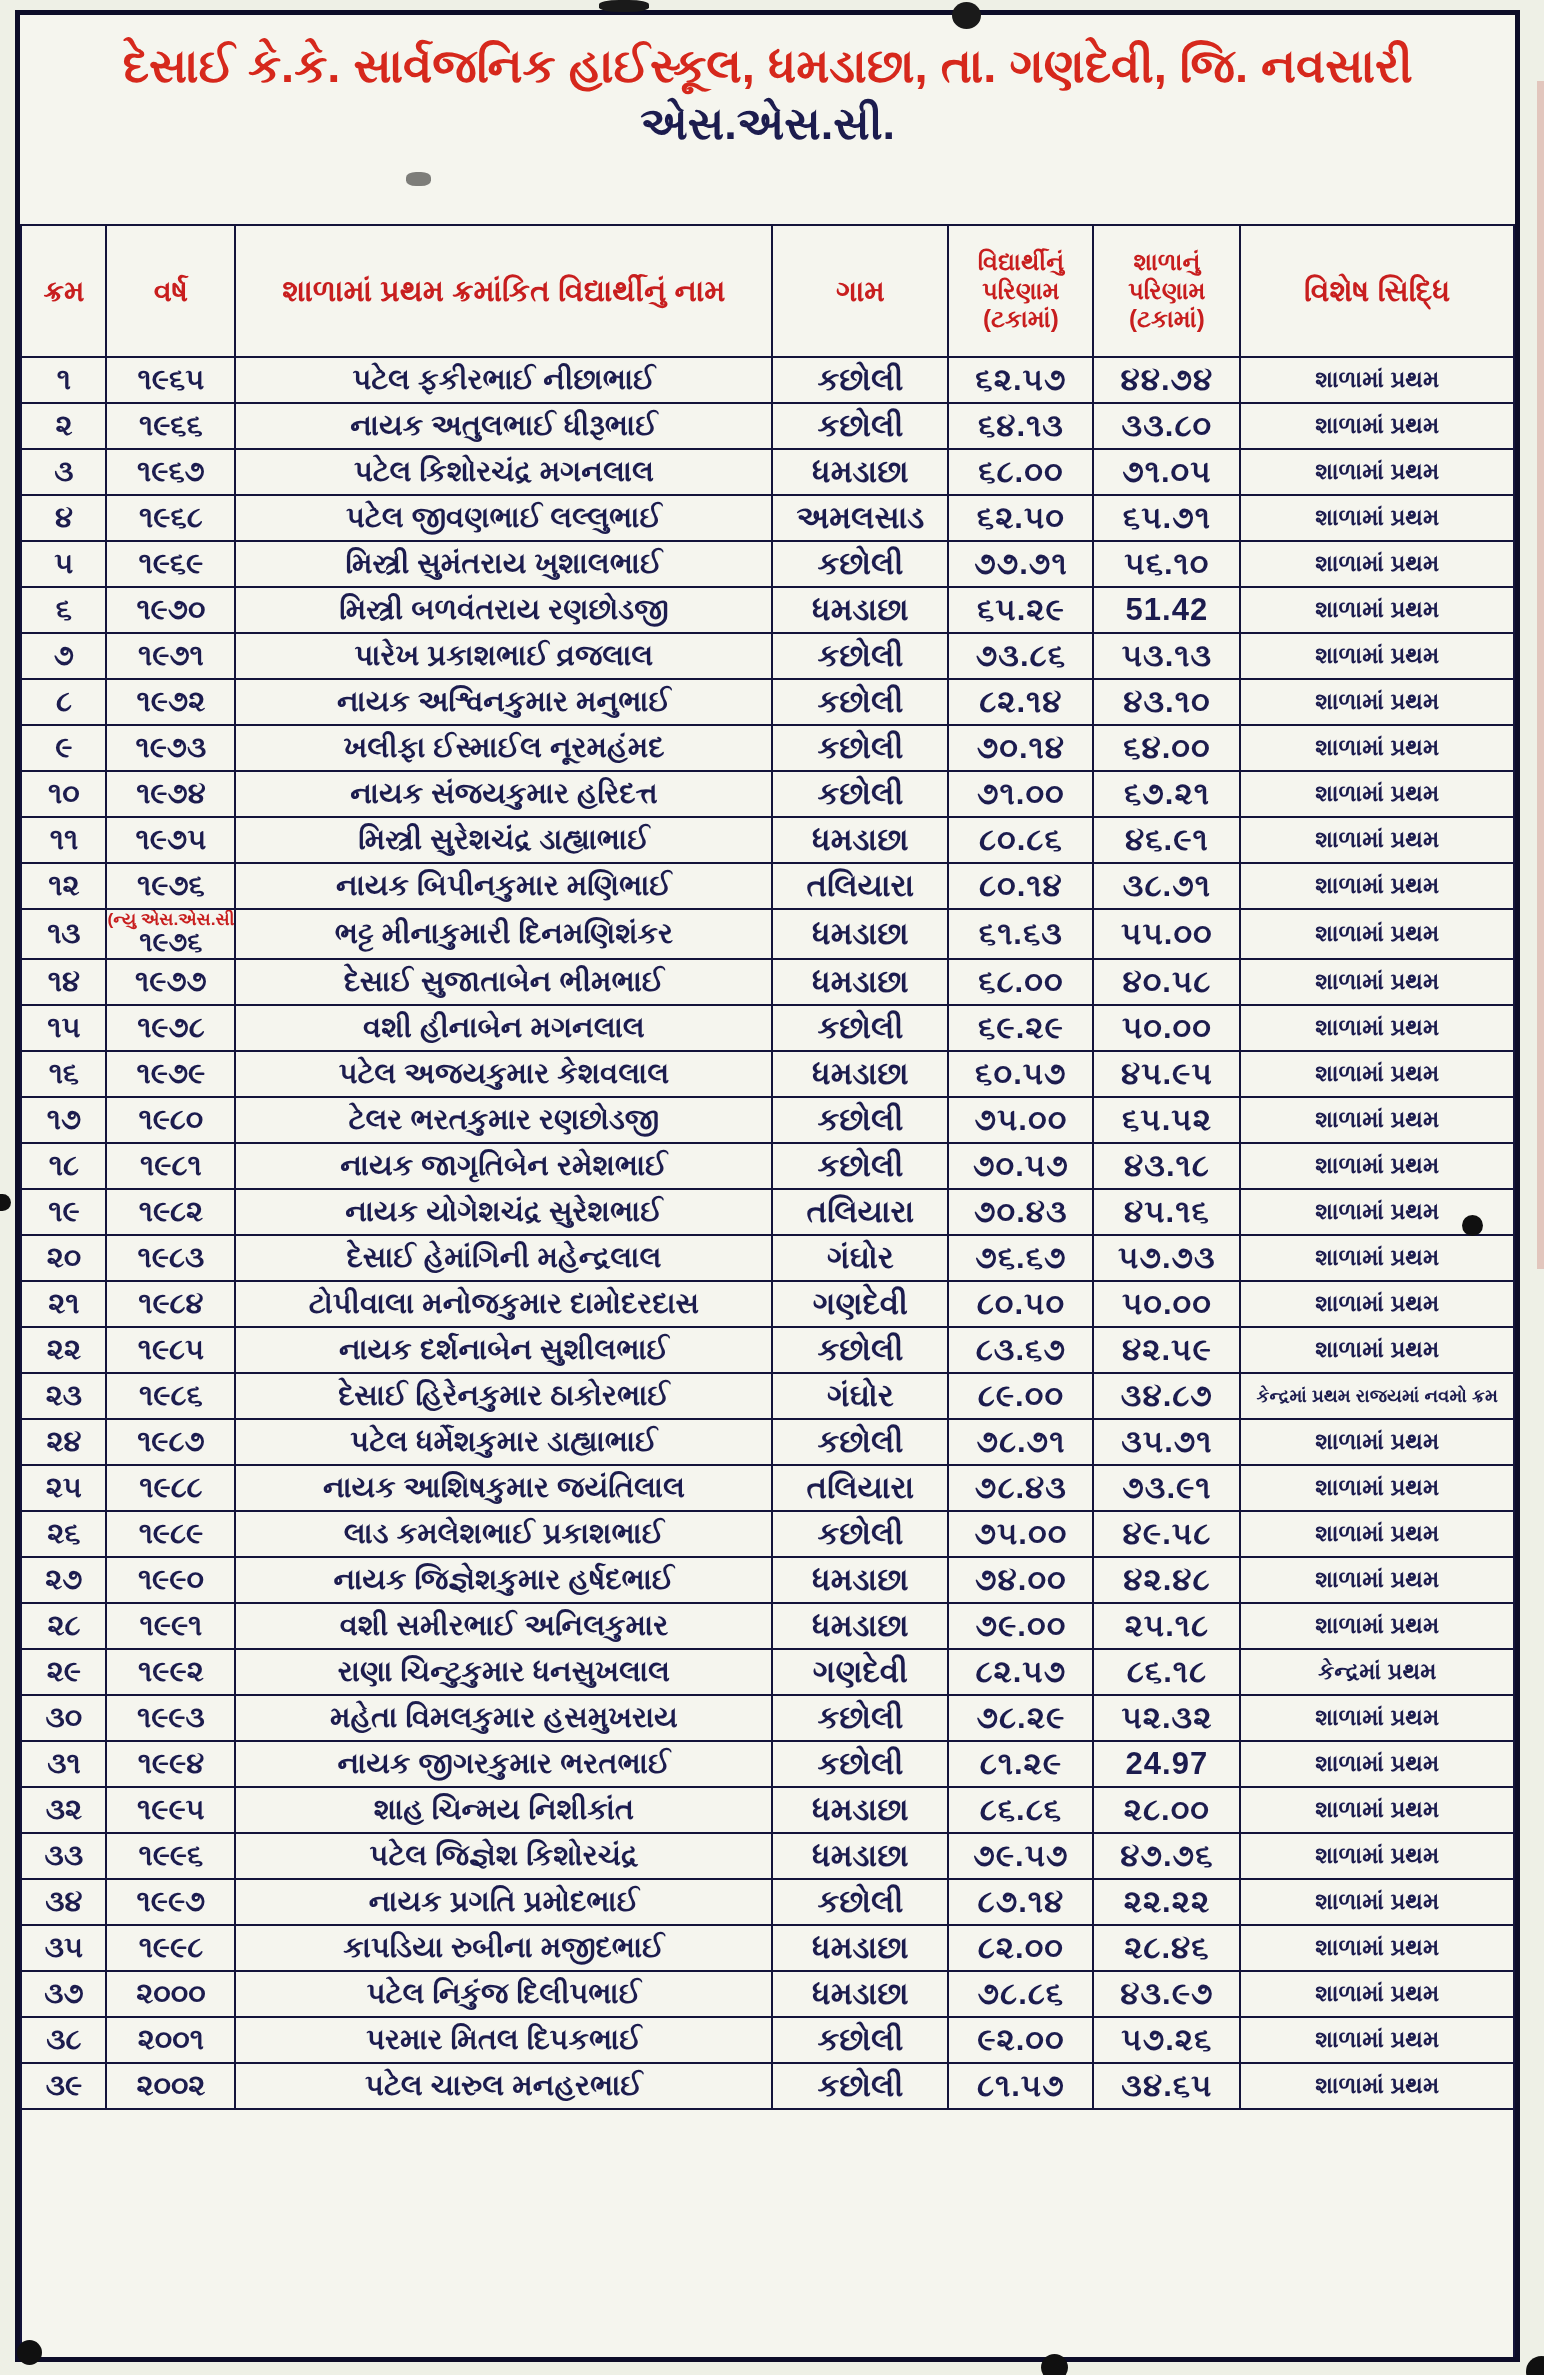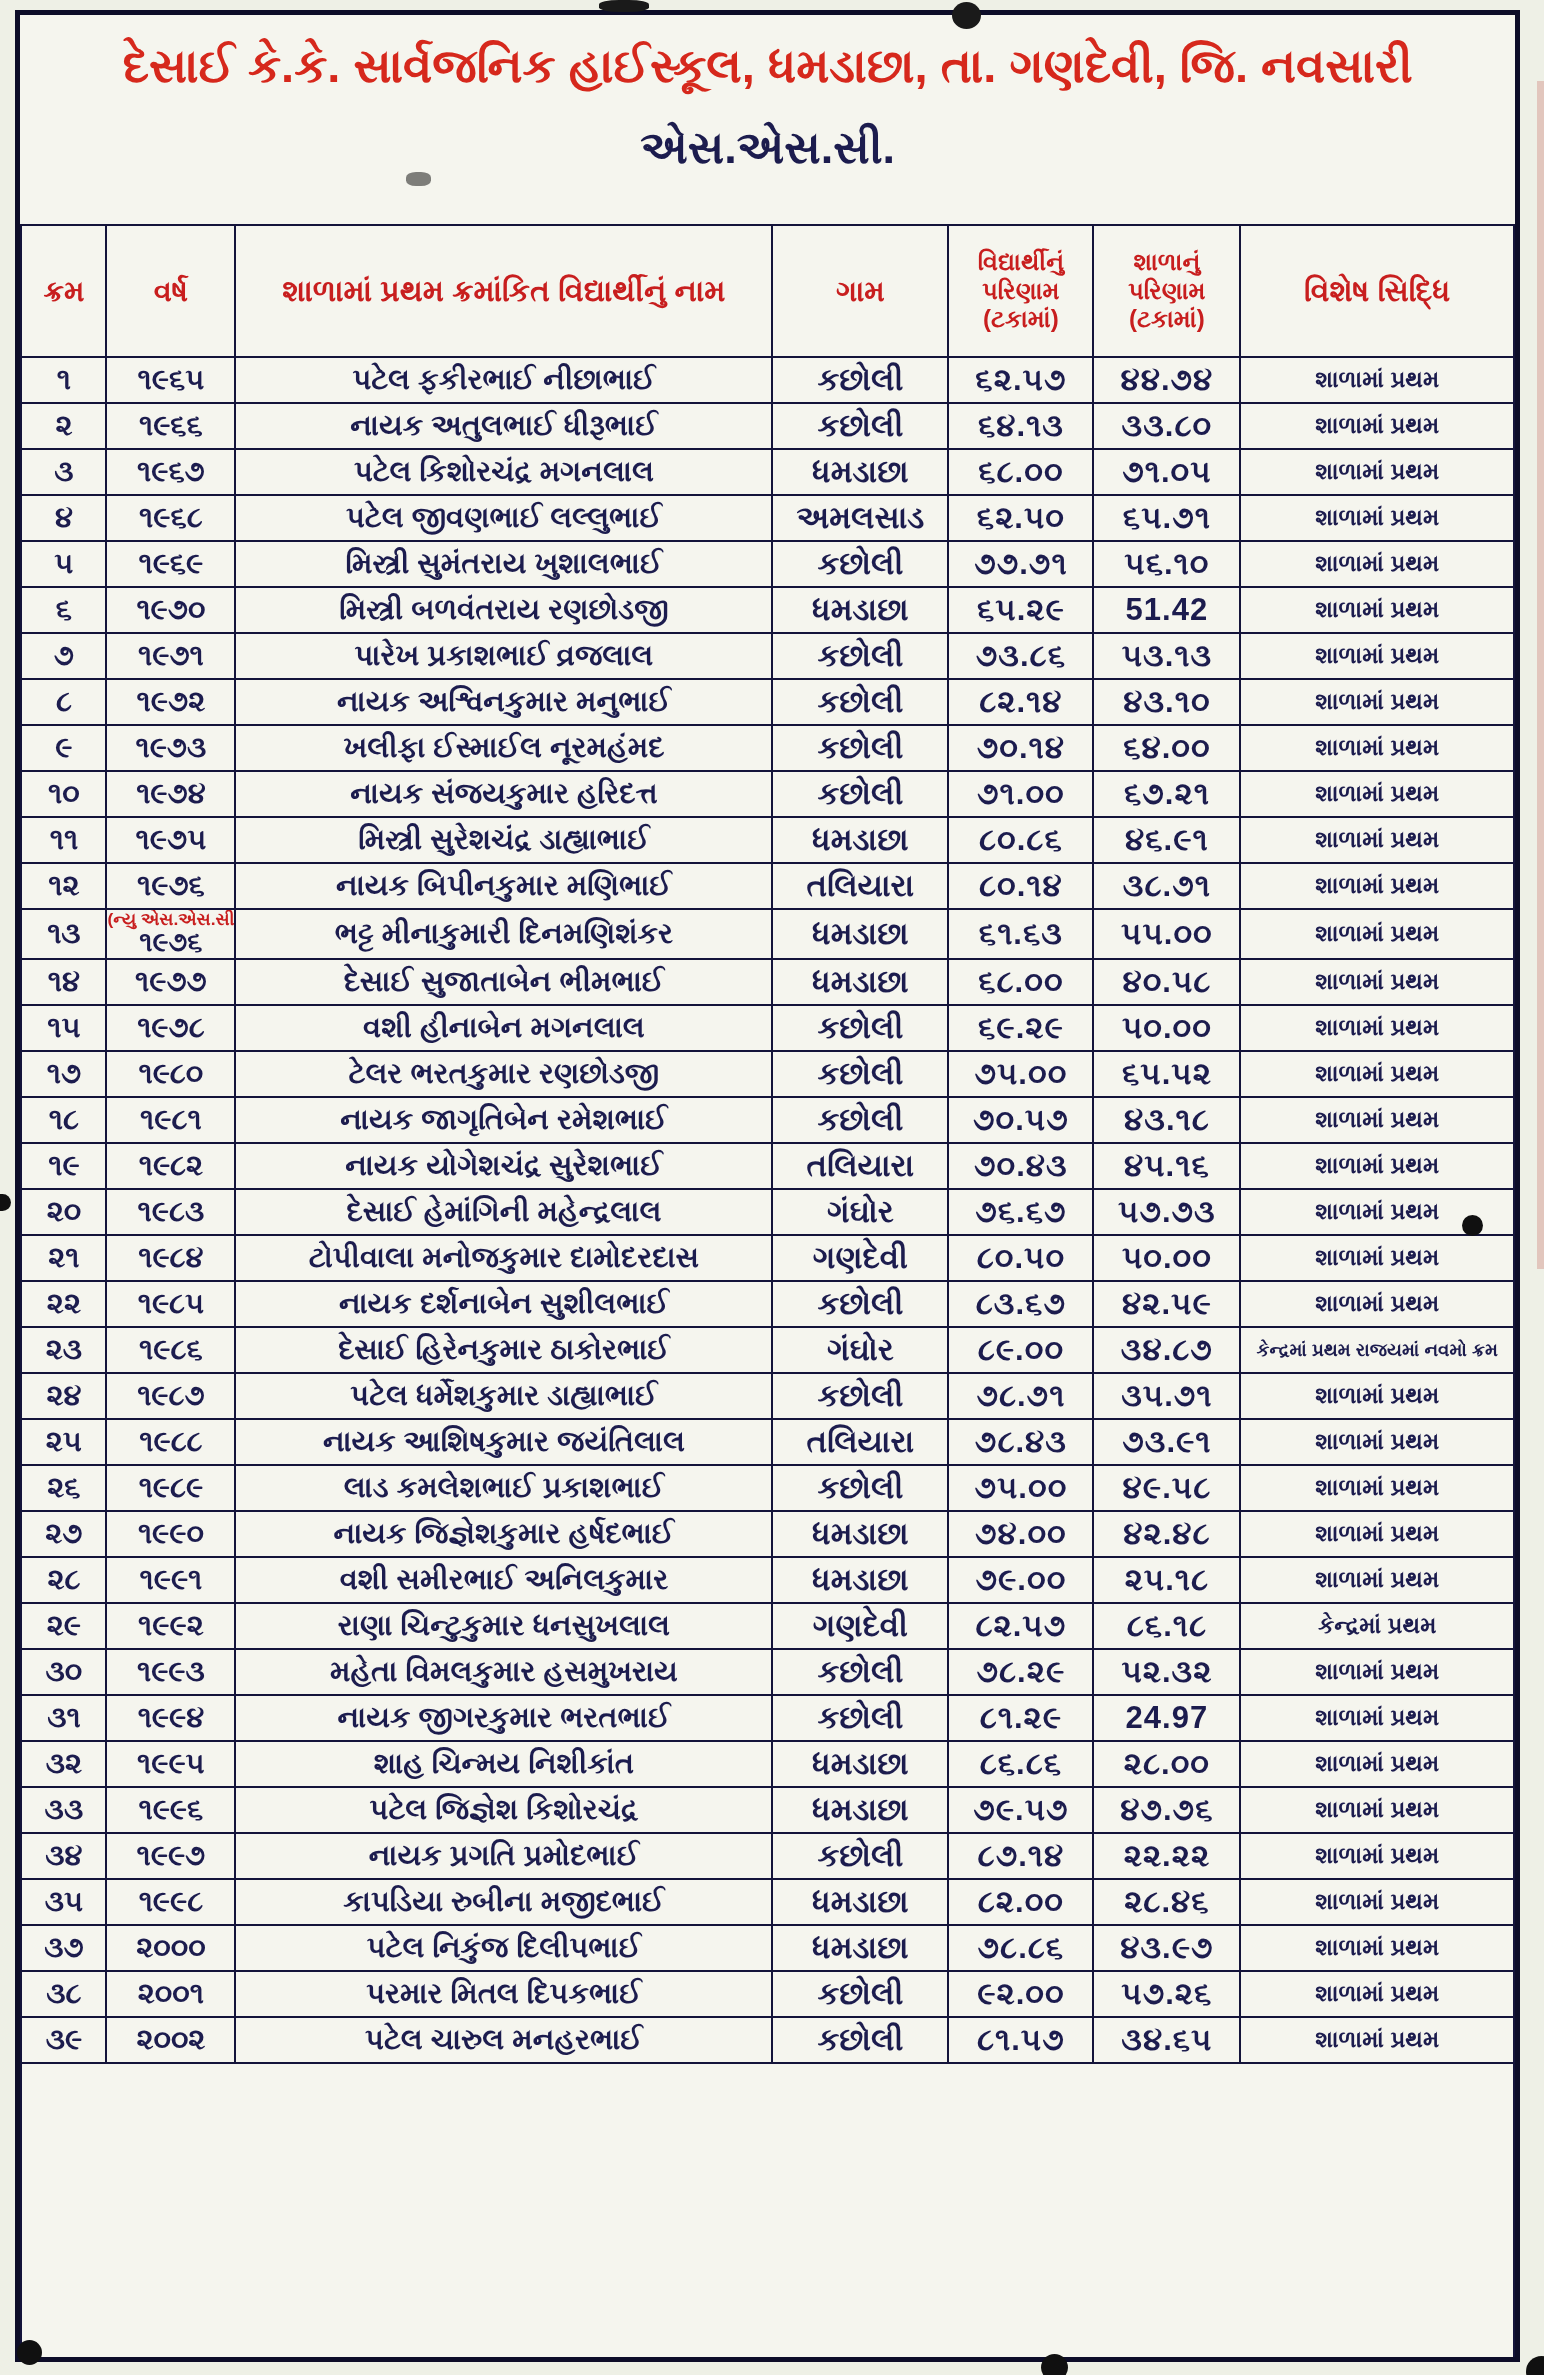--- a/index.html
+++ b/index.html
@@ -28,21 +28,21 @@
   .poster-title{
     padding-top:23px;
     text-align:center;
     font-size:47px;
     font-weight:700;
     color:var(--red);
     white-space:nowrap;
     letter-spacing:0px;
   }
   .poster-subtitle{
-    margin-top:28px;
+    margin-top:4px;
     text-align:center;
     font-size:45px;
     font-weight:700;
     color:var(--navy);
   }
   .table-wrap{position:absolute;left:0;right:0;top:209px;bottom:0;}
   table{
     width:100%;height:100%;
     border-collapse:collapse;
     table-layout:fixed;
@@ -245,20 +245,29 @@
             <tr>
               <td class="c-serial">૧૫</td>
               <td class="c-year">૧૯૭૮</td>
               <td class="c-name">વશી હીનાબેન મગનલાલ</td>
               <td class="c-village">કછોલી</td>
               <td class="c-pct">૬૯.૨૯</td>
               <td class="c-pct">૫૦.૦૦</td>
               <td class="c-ach">શાળામાં પ્રથમ</td>
             </tr>
             <tr>
+              <td class="c-serial">૧૬</td>
+              <td class="c-year">૧૯૭૯</td>
+              <td class="c-name">પટેલ અજયકુમાર કેશવલાલ</td>
+              <td class="c-village">ધમડાછા</td>
+              <td class="c-pct">૬૦.૫૭</td>
+              <td class="c-pct">૪૫.૯૫</td>
+              <td class="c-ach">શાળામાં પ્રથમ</td>
+            </tr>
+            <tr>
               <td class="c-serial">૧૭</td>
               <td class="c-year">૧૯૮૦</td>
               <td class="c-name">ટેલર ભરતકુમાર રણછોડજી</td>
               <td class="c-village">કછોલી</td>
               <td class="c-pct">૭૫.૦૦</td>
               <td class="c-pct">૬૫.૫૨</td>
               <td class="c-ach">શાળામાં પ્રથમ</td>
             </tr>
             <tr>
               <td class="c-serial">૧૮</td>

